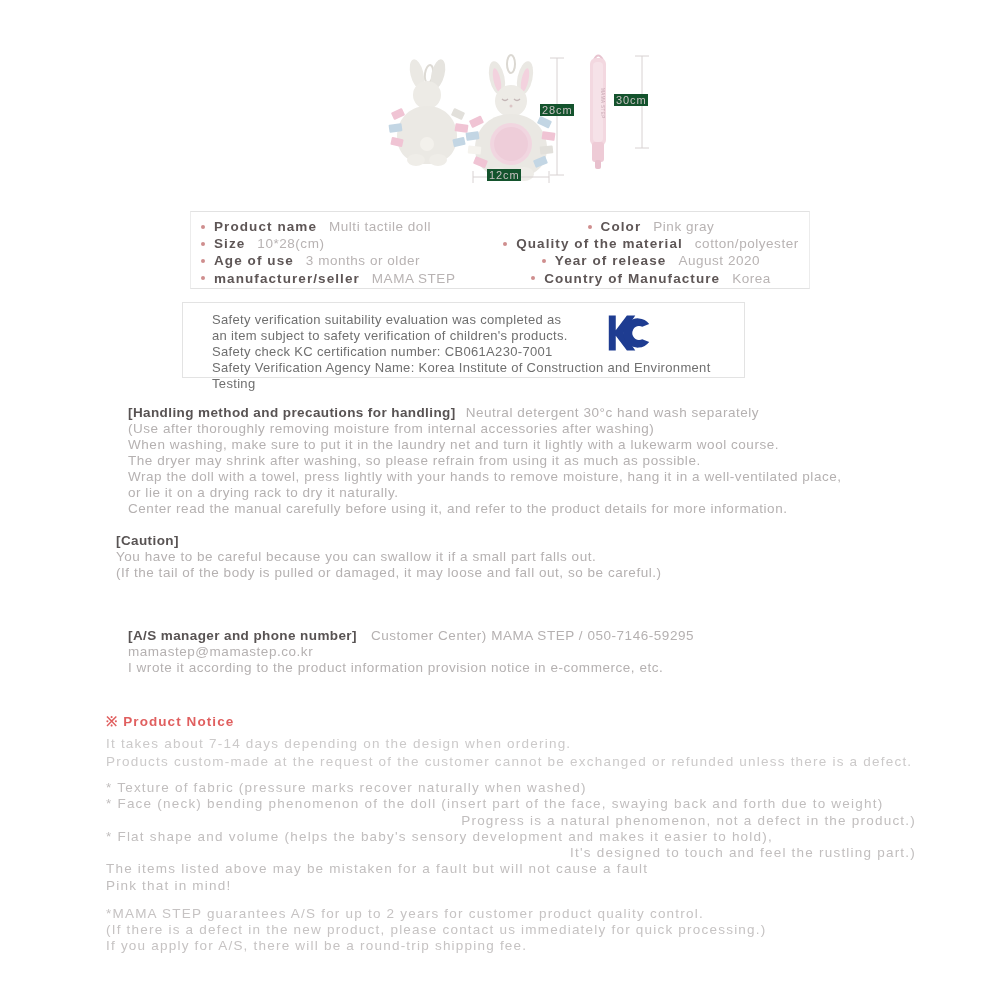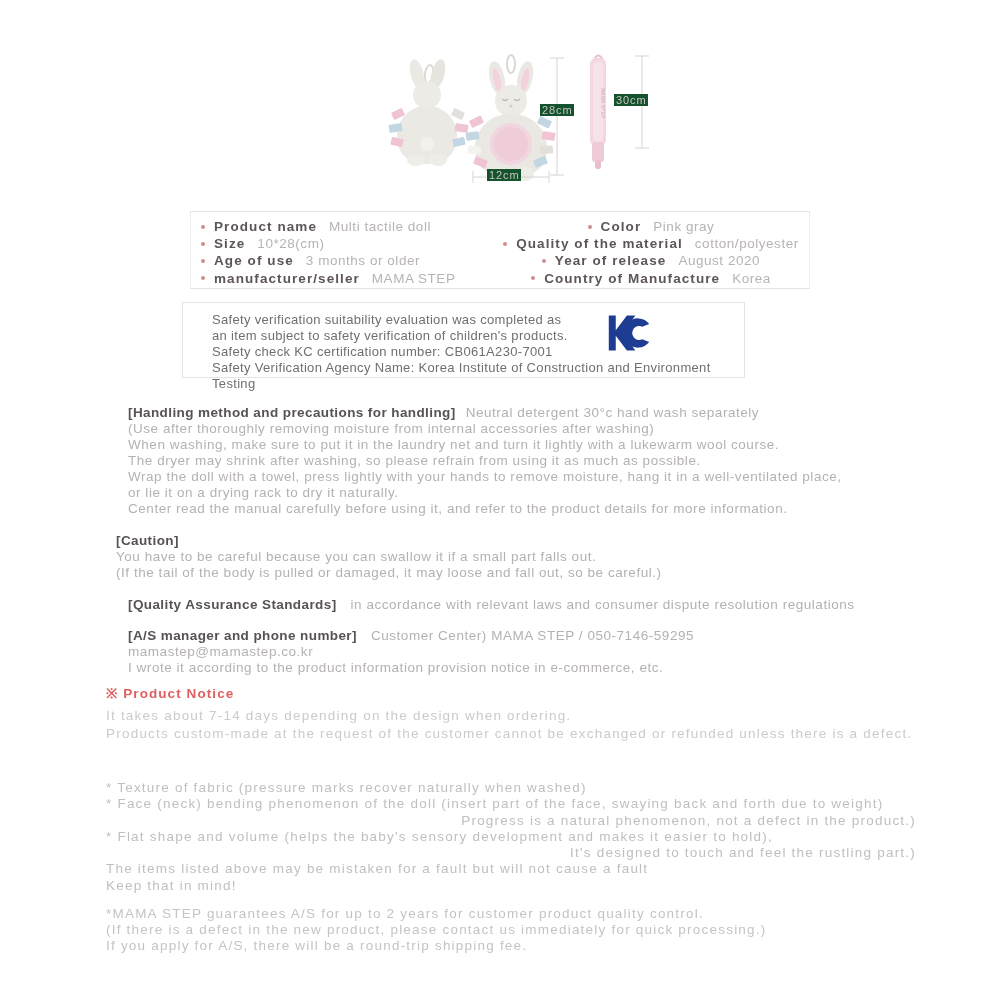--- a/index.html
+++ b/index.html
@@ -36,21 +36,21 @@
   .sec{position:absolute;font-size:13.5px;line-height:16px;letter-spacing:.04em;color:#b5b1b1;width:810px;}
   .sec .line{white-space:nowrap;}
   .sec b{color:#585353;font-weight:700;letter-spacing:.03em;}
   .handling{left:128px;top:405px;}
   .caution{left:116px;top:533px;}
   .quality{left:128px;top:597px;}
   .as-info{left:128px;top:628px;}
   .gap10{margin-left:10px;}
   .gap14{margin-left:14px;}
 
-  .notice{left:106px;top:686px;letter-spacing:.09em;color:#cccaca;line-height:17.5px;}
+  .notice{left:106px;top:714px;letter-spacing:.09em;color:#cccaca;line-height:17.5px;}
   .notice .head{color:#e05f5f;font-weight:700;line-height:16px;margin-bottom:5px;letter-spacing:.08em;}
   .notes{left:106px;top:780px;line-height:16.3px;letter-spacing:.09em;color:#c1bebe;}
   .notes .indent{padding-left:8px;text-align:right;}
   .guarantee{left:106px;top:906px;line-height:16px;letter-spacing:.09em;color:#c6c3c3;}
 </style>
 </head>
 <body>
 
 <div class="page">
 
@@ -192,44 +192,41 @@
     <div class="line">or lie it on a drying rack to dry it naturally.</div>
     <div class="line">Center read the manual carefully before using it, and refer to the product details for more information.</div>
   </div>
 
   <div class="sec caution">
     <div class="line"><b>[Caution]</b></div>
     <div class="line">You have to be careful because you can swallow it if a small part falls out.</div>
     <div class="line">(If the tail of the body is pulled or damaged, it may loose and fall out, so be careful.)</div>
   </div>
 
-  <div class="sec quality">
-    <div class="line"><b>[Quality Assurance Standards]</b><span class="gap14">in accordance with relevant laws and consumer dispute resolution regulations</span></div>
-  </div>
 
   <div class="sec as-info">
     <div class="line"><b>[A/S manager and phone number]</b><span class="gap14">Customer Center) MAMA STEP / 050-7146-59295</span></div>
     <div class="line">mamastep@mamastep.co.kr</div>
     <div class="line">I wrote it according to the product information provision notice in e-commerce, etc.</div>
   </div>
 
   <div class="sec notice">
     <div class="line head">※ Product Notice</div>
     <div class="line">It takes about 7-14 days depending on the design when ordering.</div>
     <div class="line">Products custom-made at the request of the customer cannot be exchanged or refunded unless there is a defect.</div>
   </div>
 
   <div class="sec notes">
     <div class="line">* Texture of fabric (pressure marks recover naturally when washed)</div>
     <div class="line">* Face (neck) bending phenomenon of the doll (insert part of the face, swaying back and forth due to weight)</div>
     <div class="line indent">Progress is a natural phenomenon, not a defect in the product.)</div>
     <div class="line">* Flat shape and volume (helps the baby's sensory development and makes it easier to hold),</div>
     <div class="line indent">It's designed to touch and feel the rustling part.)</div>
     <div class="line">The items listed above may be mistaken for a fault but will not cause a fault</div>
-    <div class="line">Keep that in mind!</div>
+    <div class="line">Pink that in mind!</div>
   </div>
 
   <div class="sec guarantee">
     <div class="line">*MAMA STEP guarantees A/S for up to 2 years for customer product quality control.</div>
     <div class="line">(If there is a defect in the new product, please contact us immediately for quick processing.)</div>
     <div class="line">If you apply for A/S, there will be a round-trip shipping fee.</div>
   </div>
 
 </div>
 

